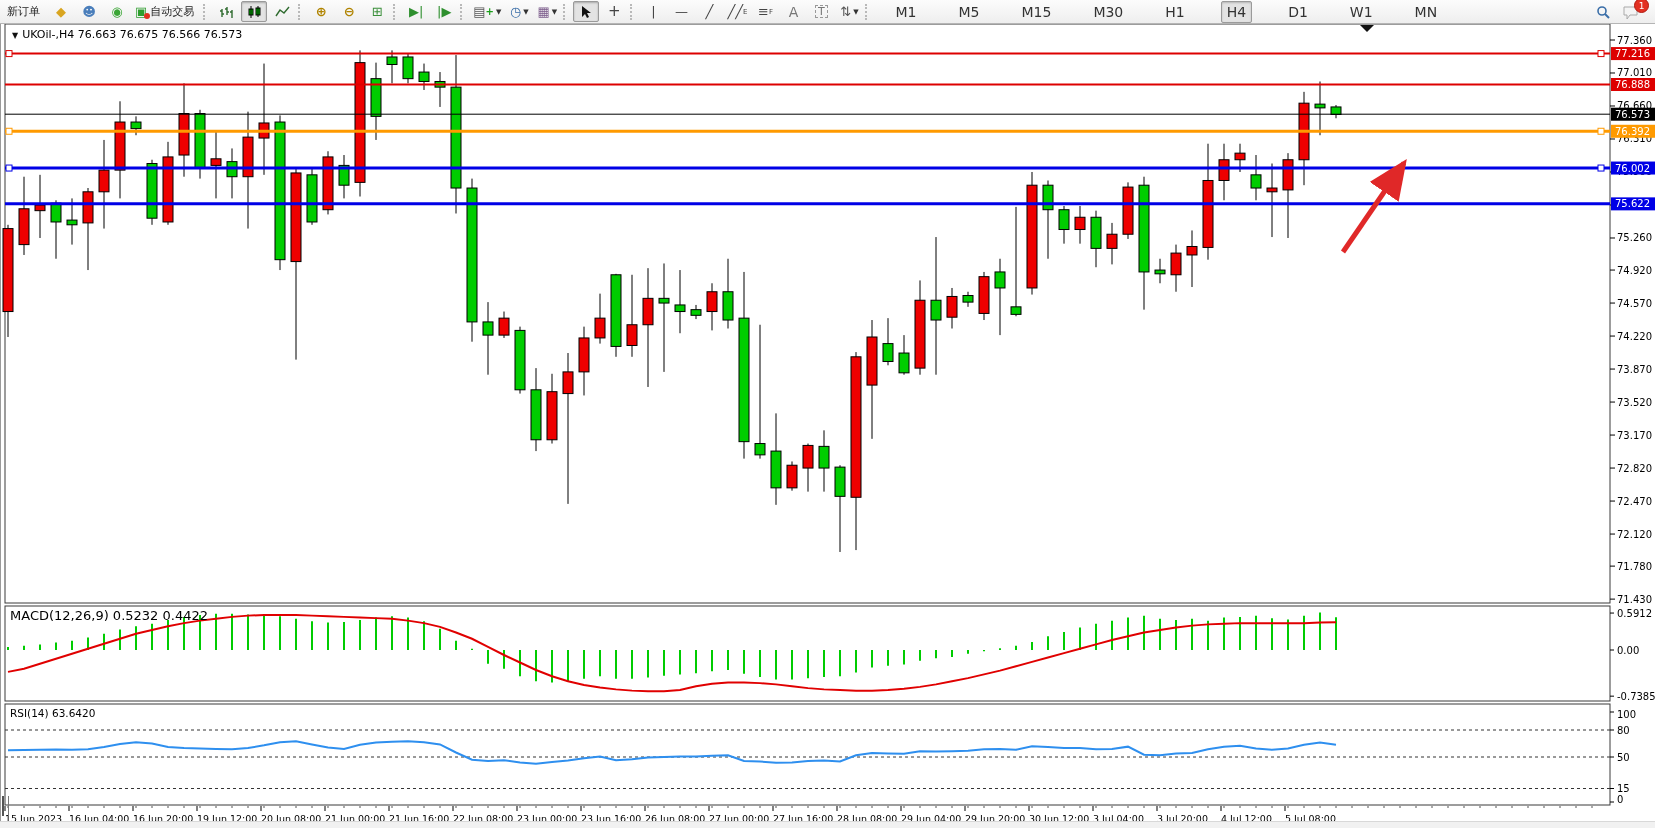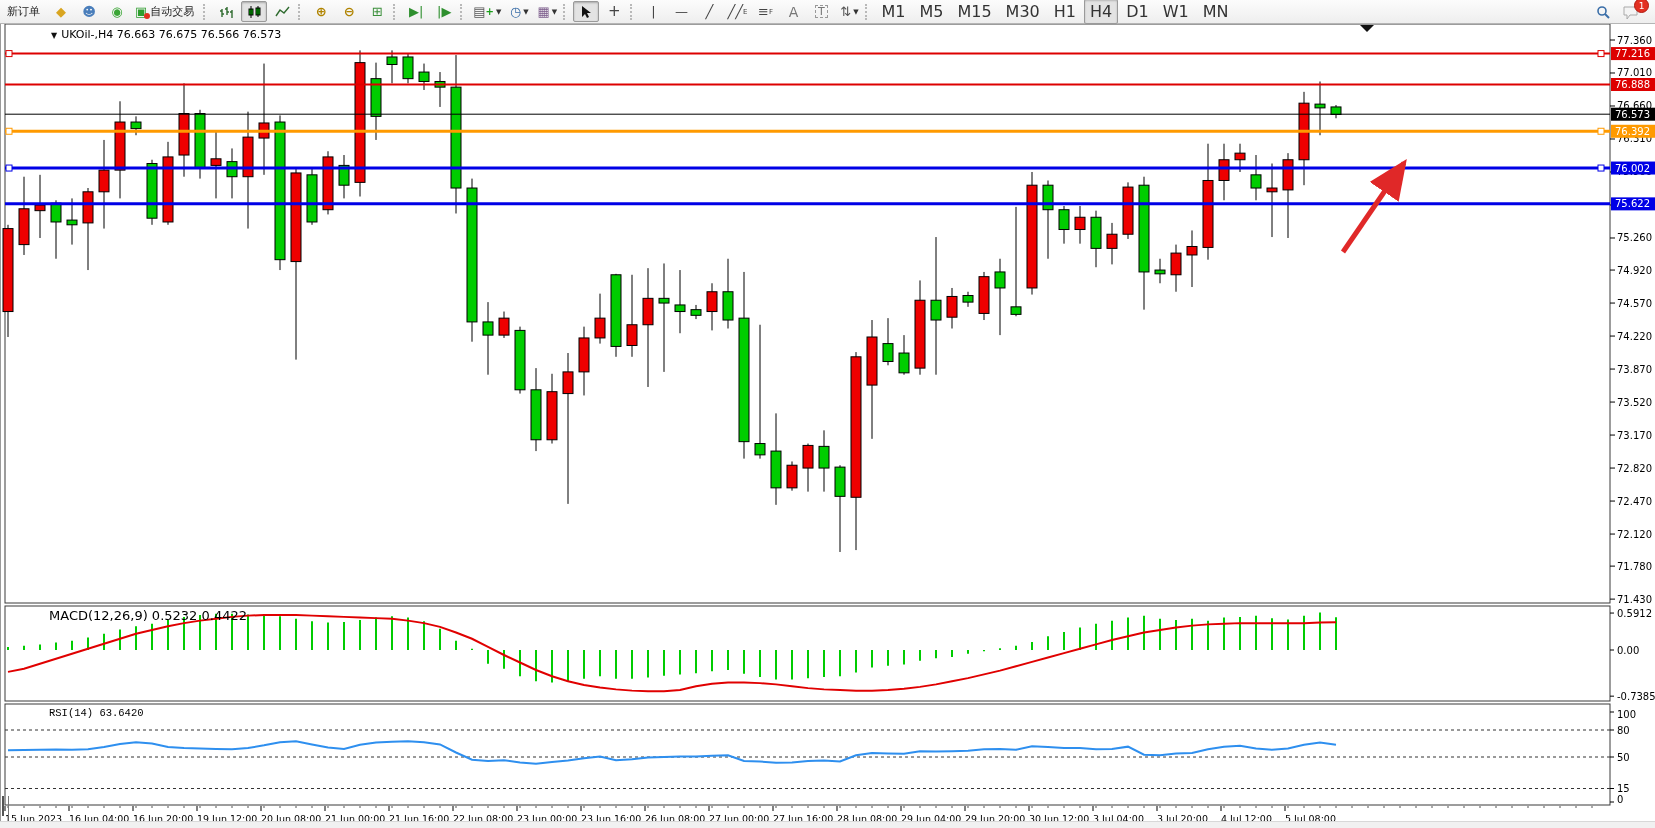--- a/index.html
+++ b/index.html
@@ -8,31 +8,31 @@
   #toolbar{position:absolute;left:0;top:0;width:1655px;height:23px;
     background:linear-gradient(#fcfcfc,#eee);border-bottom:1px solid #b5b5b5;
     display:flex;align-items:center;font-size:11px;color:#222;z-index:5;}
   .grip{width:5px;height:16px;margin:0 2px;border-left:2px dotted #b9b9b9;}
   .tbtn{display:inline-flex;align-items:center;justify-content:center;height:19px;min-width:20px;
     padding:0 2px;margin:0 1px;border:1px solid transparent;border-radius:2px;cursor:default;}
   .tbtn.pressed{border:1px solid #9a9a9a;background:#e3e3e3;box-shadow:inset 0 1px 2px rgba(0,0,0,.25);}
   .tbtn .glyph{font-size:13px;line-height:1;}
   .lab{padding:0 3px;white-space:nowrap;}
   .dd{font-size:7px;color:#333;margin-left:2px;}
-  .tfbtn{display:inline-block;padding:2px 5px;margin:0 1px;font-size:16px;color:#333;border:1px solid transparent;border-radius:2px;}
+  .tfbtn{display:inline-block;padding:2px 5px;margin:0 15px;font-size:14px;color:#333;border:1px solid transparent;border-radius:2px;}
   .tfbtn.active{border:1px solid #9a9a9a;background:#e3e3e3;box-shadow:inset 0 1px 2px rgba(0,0,0,.2);}
   #tb-right{position:absolute;right:10px;top:2px;display:flex;align-items:center;}
   .mini-svg{display:block;}
   #chat-badge{position:absolute;right:-6px;top:-5px;width:13px;height:13px;border-radius:50%;
     background:#e33022;color:#fff;font-size:9px;display:flex;align-items:center;justify-content:center;border:1px solid #b01a10;}
   
-  .panel-label{position:absolute;font-size:11px;color:#000;z-index:4;white-space:nowrap;margin-left:39px;}
+  .panel-label{position:absolute;font-size:11px;color:#000;z-index:4;white-space:nowrap;}
   #chart-title{left:12px;top:28px;}
   #macd-label{left:10px;top:608px;font-size:13px;}
-  #rsi-label{left:10px;top:707px;font-size:10.5px;font-family:Liberation Mono, monospace;}
+  #rsi-label{left:10px;top:707px;font-size:10.5px;}
   .tri{font-size:8px;margin-right:4px;color:#111;}
   #bottom-strip{position:absolute;left:0;bottom:0;width:1655px;height:6px;background:#f1f1f1;border-top:1px solid #d8d8d8;}
   #left-edge{position:absolute;left:0;top:23px;width:1px;height:805px;background:#9a9a9a;}
   #splitter{position:absolute;left:2px;top:796px;width:4px;height:20px;border-left:2px solid #555;border-right:1px solid #777;}
   svg text{font-family:"DejaVu Sans","Liberation Sans",sans-serif;}
 </style>
 </head>
 <body>
 
 <div id="stage">

